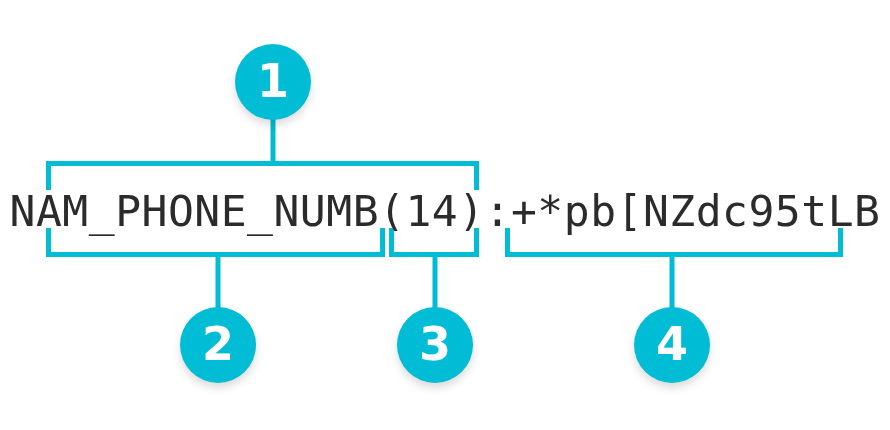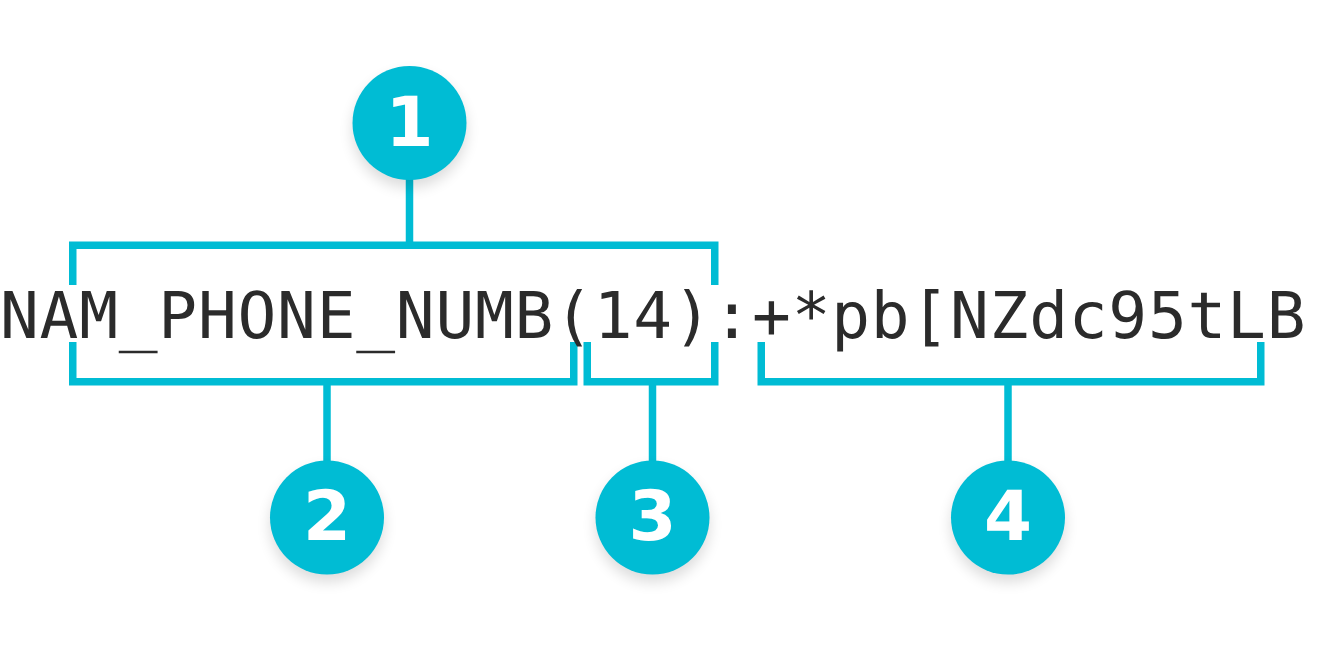--- a/index.html
+++ b/index.html
@@ -25,21 +25,21 @@
     left: 0;
     top: 0;
     width: 890px;
     height: 430px;
   }
   .code-string {
     position: absolute;
     left: 0;
     top: 183px;
     width: 890px;
-    text-align: left;
+    text-align: center;
     font-family: "DejaVu Sans Mono", "Liberation Mono", monospace;
     font-size: 43px;
     letter-spacing: 0.5px;
     color: #2b2b2b;
     white-space: pre;
     line-height: 56px;
     user-select: text;
   }
   .marker {
     position: absolute;

